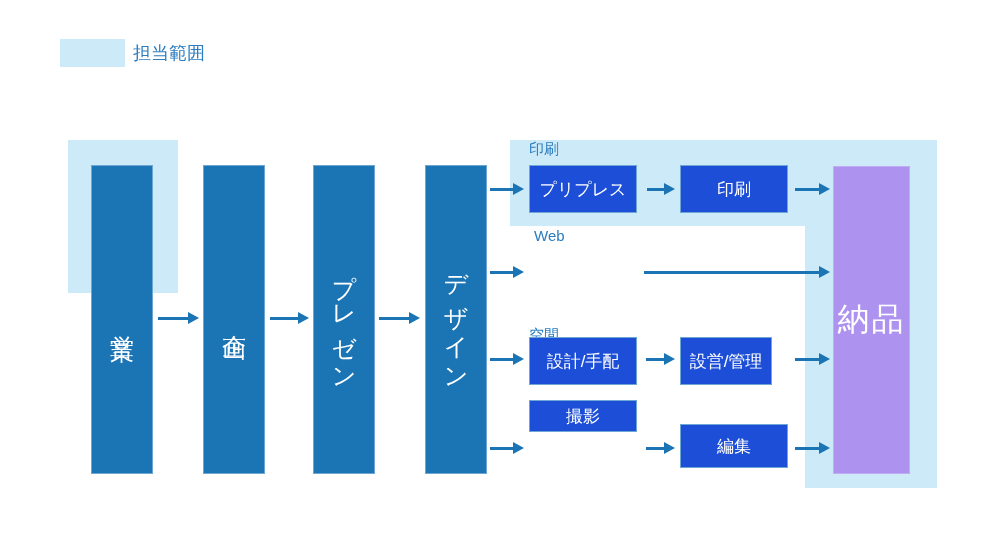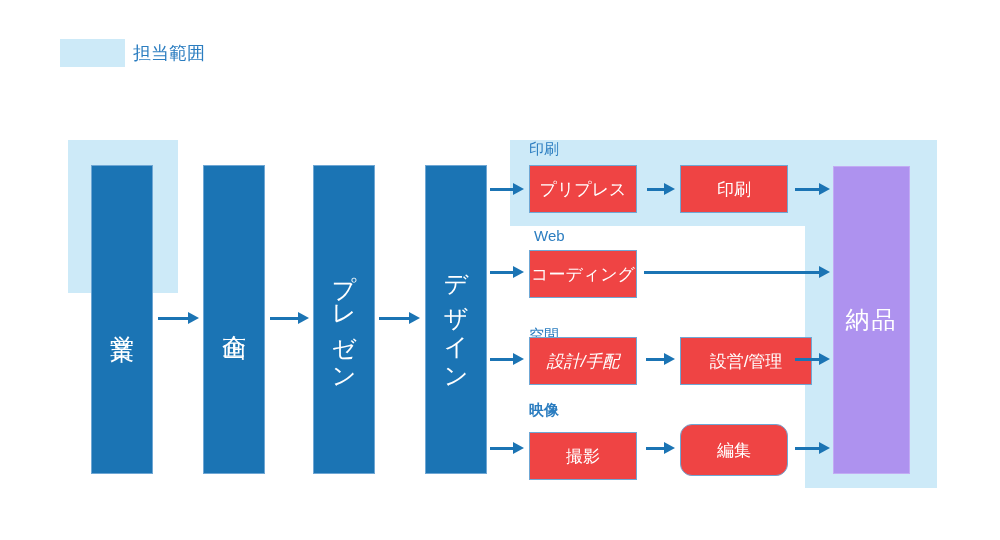--- a/index.html
+++ b/index.html
@@ -16,32 +16,32 @@
   }
   .vtext{
     writing-mode:vertical-rl;
     text-orientation:upright;
     font-size:24px;
     letter-spacing:4px;
     line-height:1;
     color:#ffffff;
   }
   .stepbox{
-    background:#ef4444;
+    background:#1d4ed8;
     border:1px solid #6fa7d4;
     box-sizing:border-box;
     display:flex;align-items:center;justify-content:center;
     color:#ffffff;font-size:17px;white-space:nowrap;
   }
   .delivery{
     background:#ae92ef;
     border:1px solid #c2abf4;
     box-sizing:border-box;
     display:flex;align-items:center;justify-content:center;
-    color:#ffffff;font-size:24px;letter-spacing:2px;
+    color:#ffffff;font-size:32px;letter-spacing:2px;
   }
   .rowlabel{color:#2b7dc0;font-size:15px;line-height:1;white-space:nowrap;}
   .legend-label{color:#2b7dc0;font-size:18px;line-height:1;white-space:nowrap;}
   .arrow{height:3px;background:#1b74b4;}
   .arrow::after{
     content:"";position:absolute;right:-11px;top:-5px;
     border-top:6px solid transparent;border-bottom:6px solid transparent;
     border-left:11px solid #1b74b4;
   }
 </style>
@@ -80,43 +80,40 @@
     <span>プリプレス</span>
   </div>
   <div class="abs arrow" style="left:647px;top:188px;width:17px;"></div>
   <div class="abs stepbox" style="left:680px;top:165px;width:108px;height:48px;">
     <span>印刷</span>
   </div>
   <div class="abs arrow" style="left:795px;top:188px;width:24px;"></div>
 
   <div class="abs rowlabel" style="left:534px;top:228px;">Web</div>
   <div class="abs arrow" style="left:490px;top:271px;width:23px;"></div>
-  <div class="abs stepbox" style="left:529px;top:250px;width:108px;height:48px;">
-    <span>コーディング</span>
-  </div>
   <div class="abs arrow" style="left:644px;top:271px;width:175px;"></div>
 
   <div class="abs rowlabel" style="left:529px;top:327px;">空間</div>
   <div class="abs arrow" style="left:490px;top:358px;width:23px;"></div>
-  <div class="abs stepbox" style="left:529px;top:337px;width:108px;height:48px;font-style:italic;">
+  <div class="abs stepbox" style="left:529px;top:337px;width:108px;height:48px;">
     <span>設計/手配</span>
   </div>
   <div class="abs arrow" style="left:646px;top:358px;width:18px;"></div>
-  <div class="abs stepbox" style="left:680px;top:337px;width:132px;height:48px;">
+  <div class="abs stepbox" style="left:680px;top:337px;width:92px;height:48px;">
     <span>設営/管理</span>
   </div>
   <div class="abs arrow" style="left:795px;top:358px;width:24px;"></div>
 
   <div class="abs rowlabel" style="left:529px;top:402px;font-weight:bold;">映像</div>
   <div class="abs arrow" style="left:490px;top:447px;width:23px;"></div>
-  <div class="abs stepbox" style="left:529px;top:432px;width:108px;height:48px;">
+  <div class="abs stepbox" style="left:529px;top:400px;width:108px;height:32px;">
     <span>撮影</span>
   </div>
   <div class="abs arrow" style="left:646px;top:447px;width:18px;"></div>
-  <div class="abs stepbox" style="left:680px;top:424px;width:108px;height:52px;border-radius:12px;">
+  <div class="abs stepbox" style="left:680px;top:424px;width:108px;height:44px;">
     <span>編集</span>
   </div>
   <div class="abs arrow" style="left:795px;top:447px;width:24px;"></div>
 
   <div class="abs delivery" style="left:833px;top:166px;width:77px;height:308px;">
     <span>納品</span>
   </div>
 
 </div>
 

